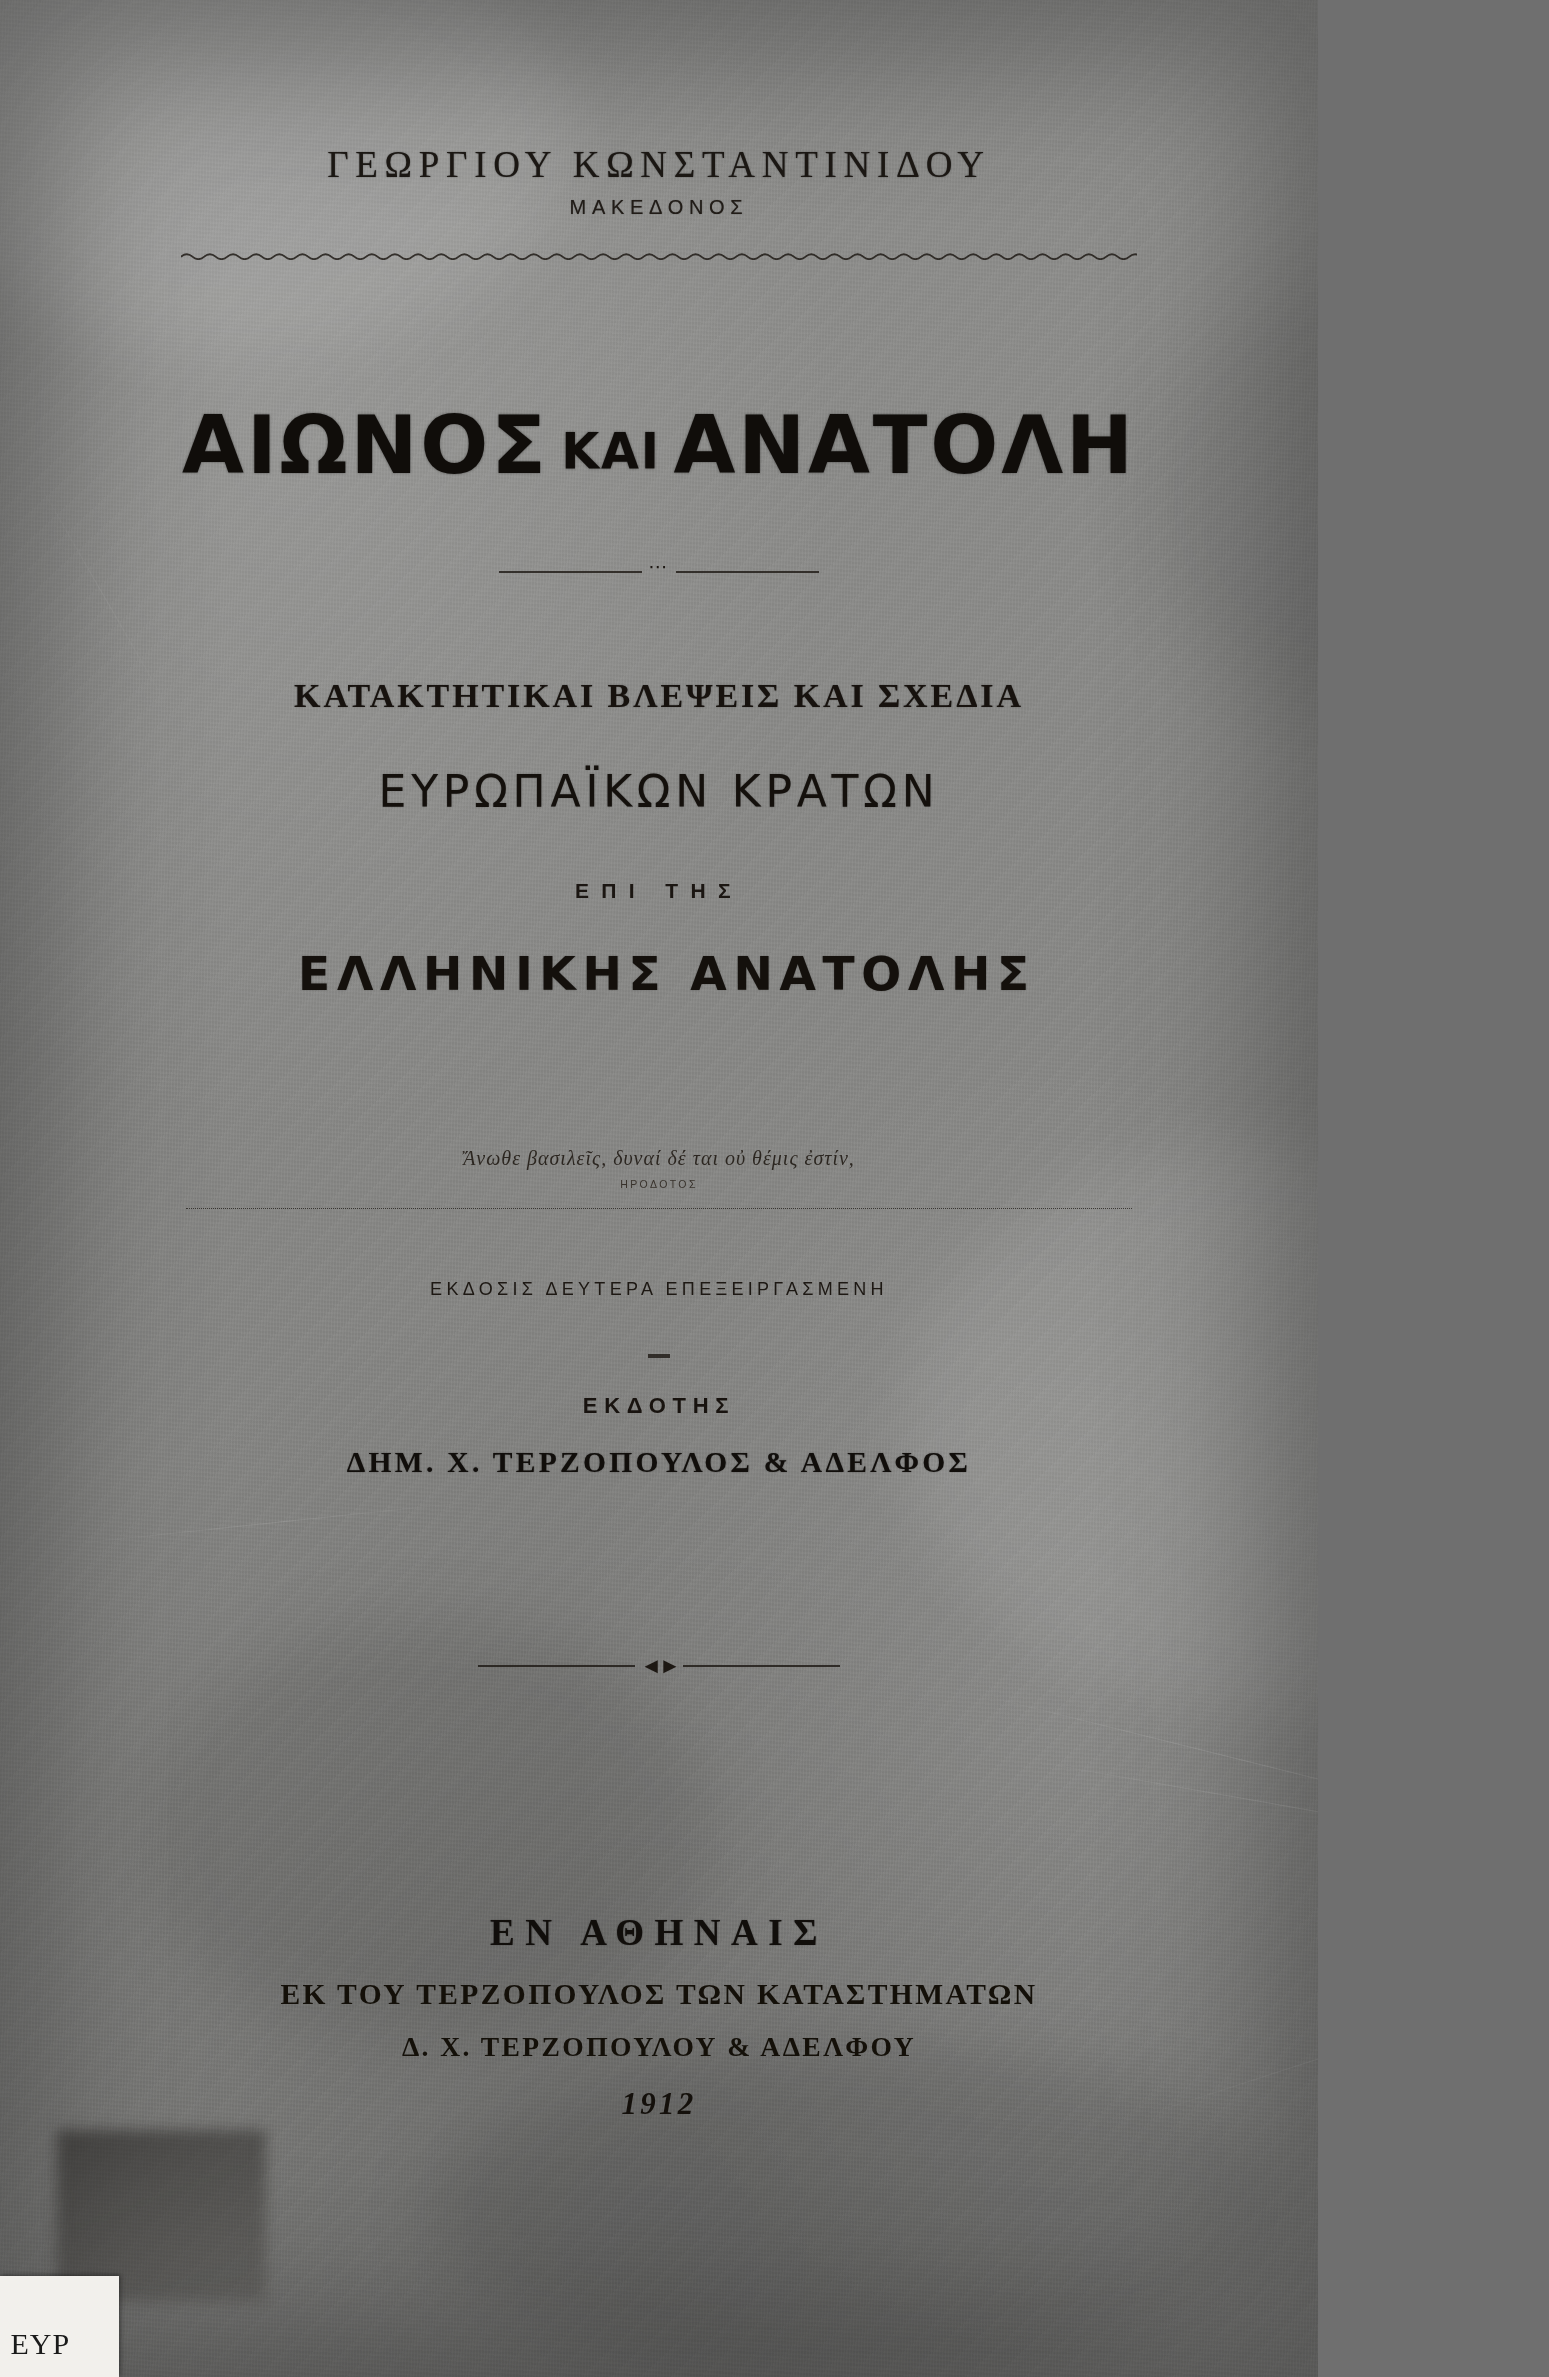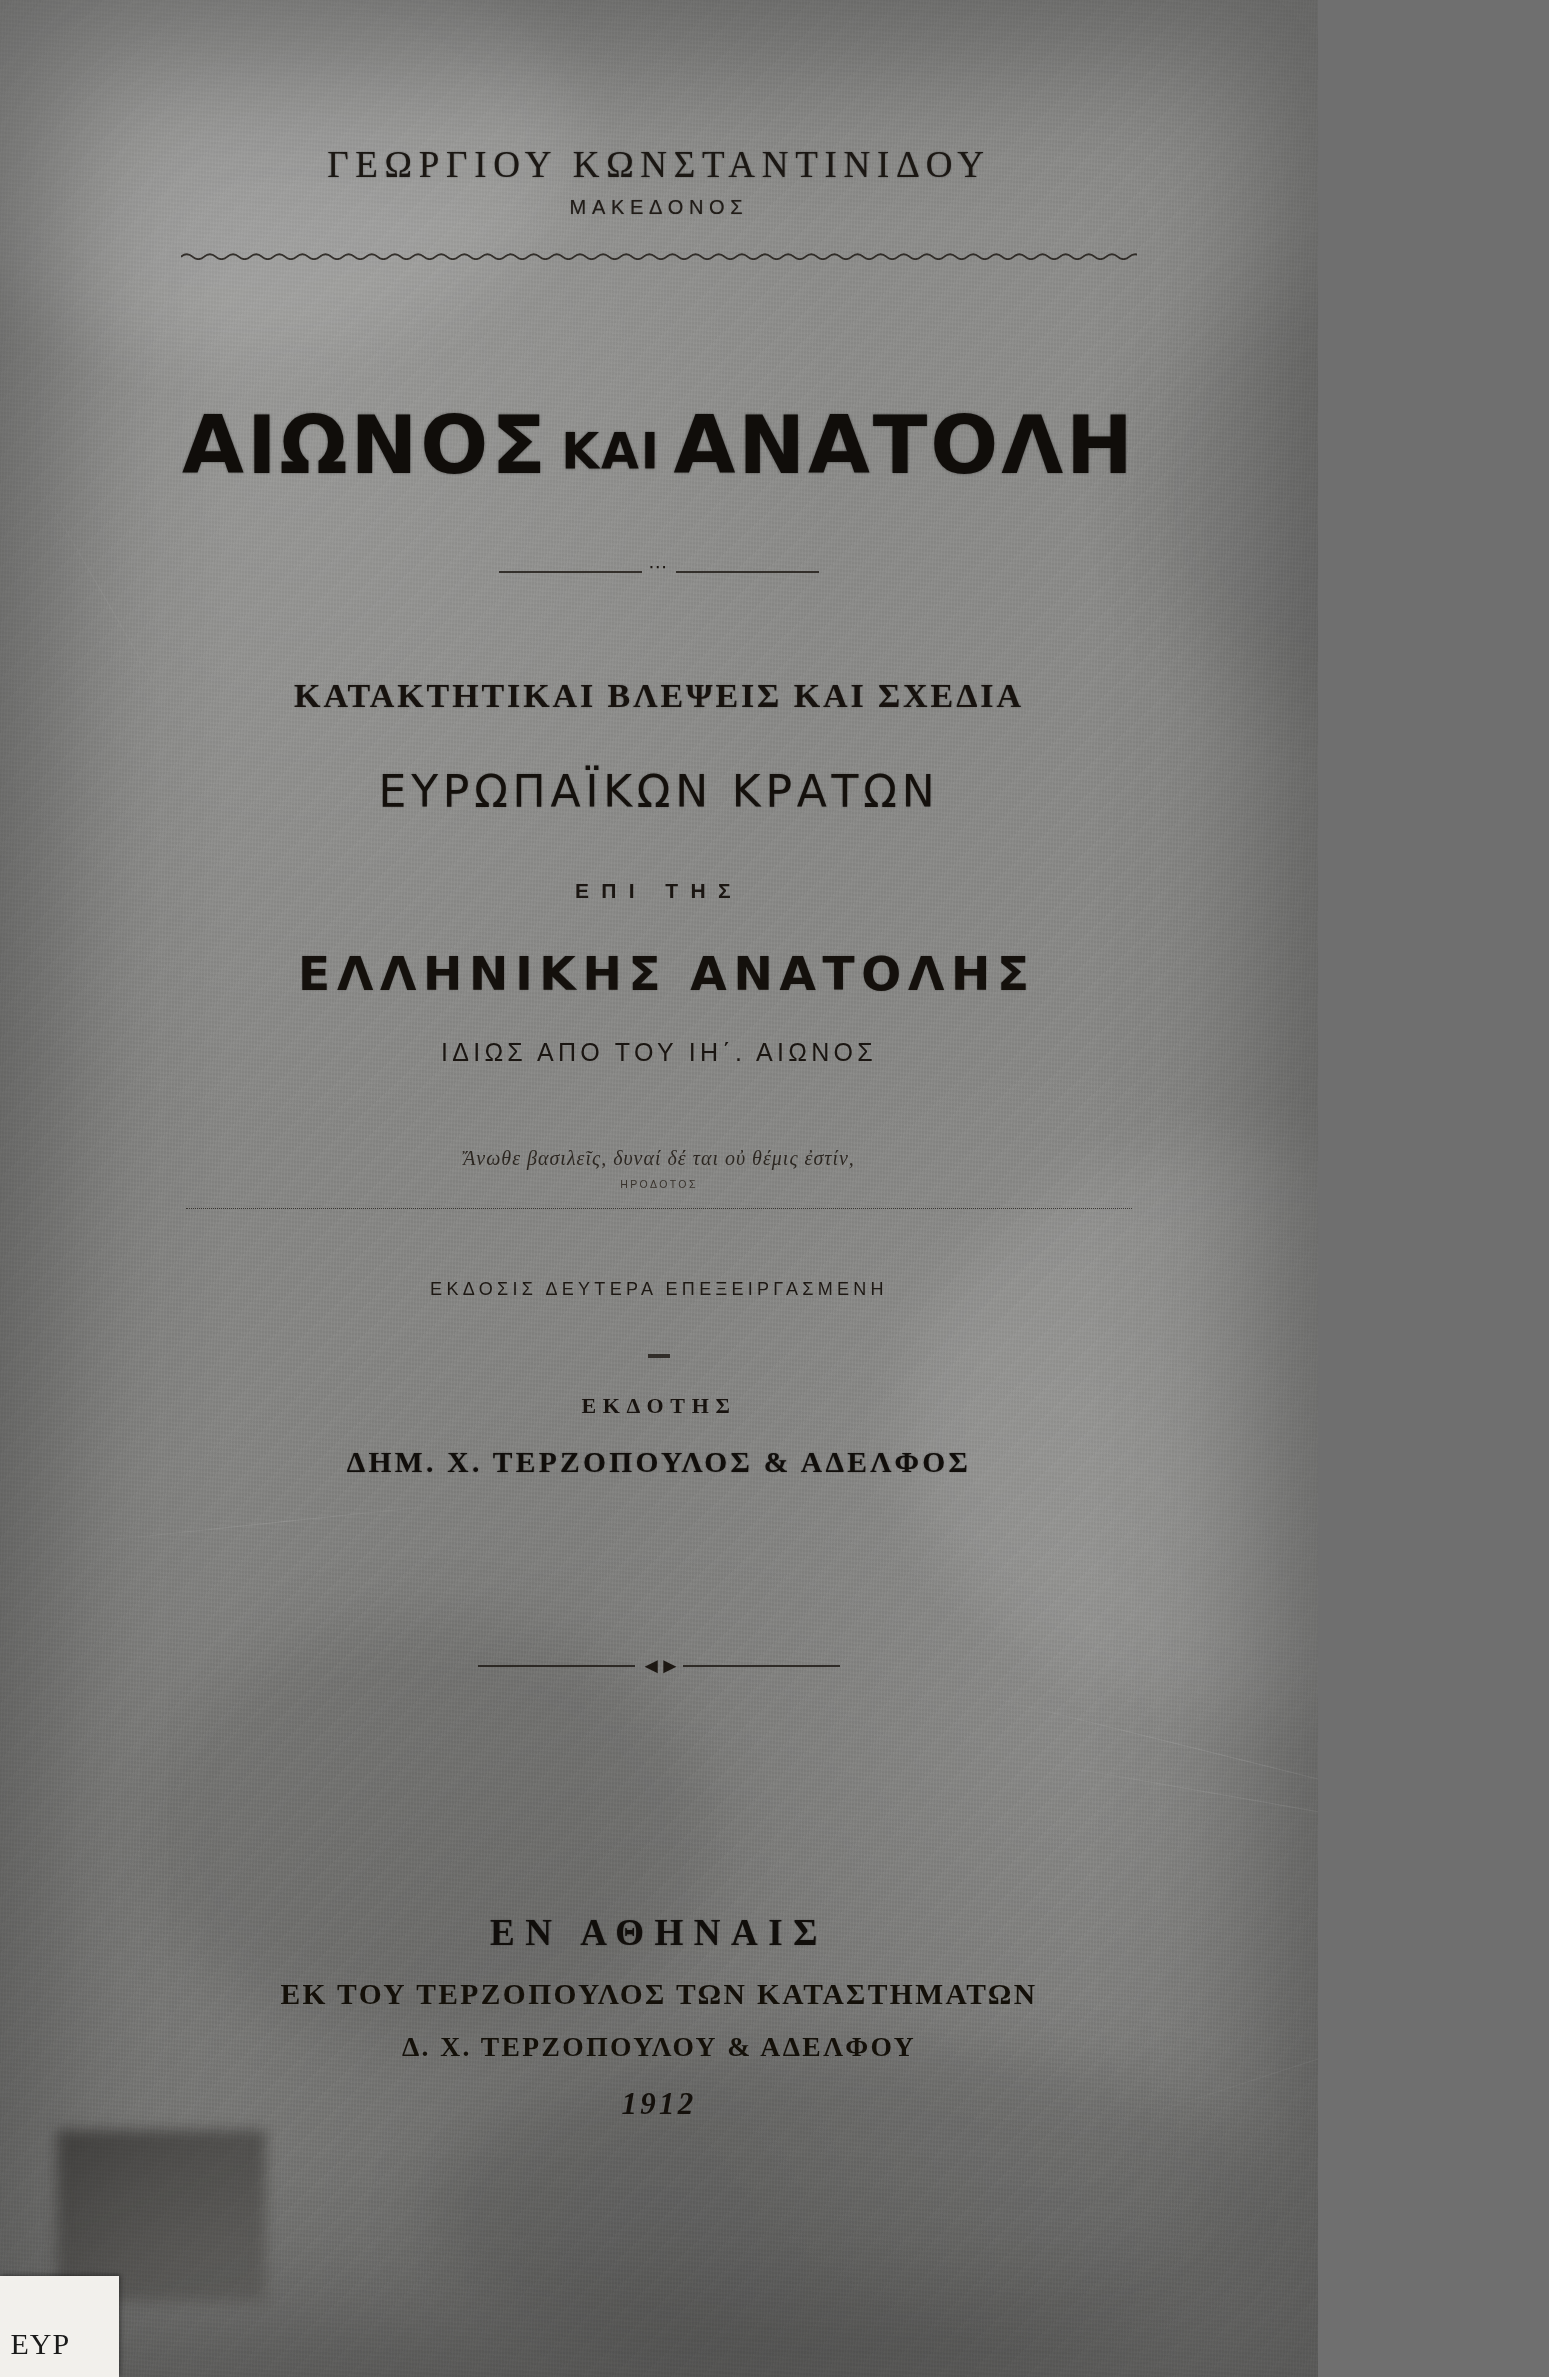--- a/index.html
+++ b/index.html
@@ -247,21 +247,21 @@
     height: 3.8px;
     background: #1d1813;
     opacity: .8;
   }
 
   
   .publisher-label {
     position: absolute;
     left: 0; right: 0;
     top: 1393px;
-    font-family: Liberation Serif, serif;
+    font-family: Liberation Sans, sans-serif;
     font-weight: 700;
     font-size: 22px;
     letter-spacing: 6.7px;
     color: #18130f;
   }
   .publisher-name {
     position: absolute;
     left: 0; right: 0;
     top: 1446px;
     font-family: "Liberation Serif", serif;
@@ -407,21 +407,20 @@
     <div class="orn-rule-1">
       <span class="seg"></span>
       <span class="dot3">⋯</span>
       <span class="seg"></span>
     </div>
 
     <div class="sub1">ΚΑΤΑΚΤΗΤΙΚΑΙ ΒΛΕΨΕΙΣ ΚΑΙ ΣΧΕΔΙΑ</div>
     <div class="sub2">ΕΥΡΩΠΑΪΚΩΝ ΚΡΑΤΩΝ</div>
     <div class="sub3">ΕΠΙ ΤΗΣ</div>
     <div class="sub4">ΕΛΛΗΝΙΚΗΣ ΑΝΑΤΟΛΗΣ</div>
-    <div class="sub5">ΙΔΙΩΣ ΑΠΟ ΤΟΥ ΙΗ΄. ΑΙΩΝΟΣ</div>
 
     <div class="epigraph">Ἄνωθε βασιλεῖς, δυναί δέ ται οὐ θέμις ἐστίν,</div>
     <div class="epigraph-attr">ΗΡΟΔΟΤΟΣ</div>
     <div class="dotted-rule"></div>
 
     <div class="edition">ΕΚΔΟΣΙΣ ΔΕΥΤΕΡΑ ΕΠΕΞΕΙΡΓΑΣΜΕΝΗ</div>
     <div class="tiny-rule">
         <span class="bar"></span>
       </div>
 

